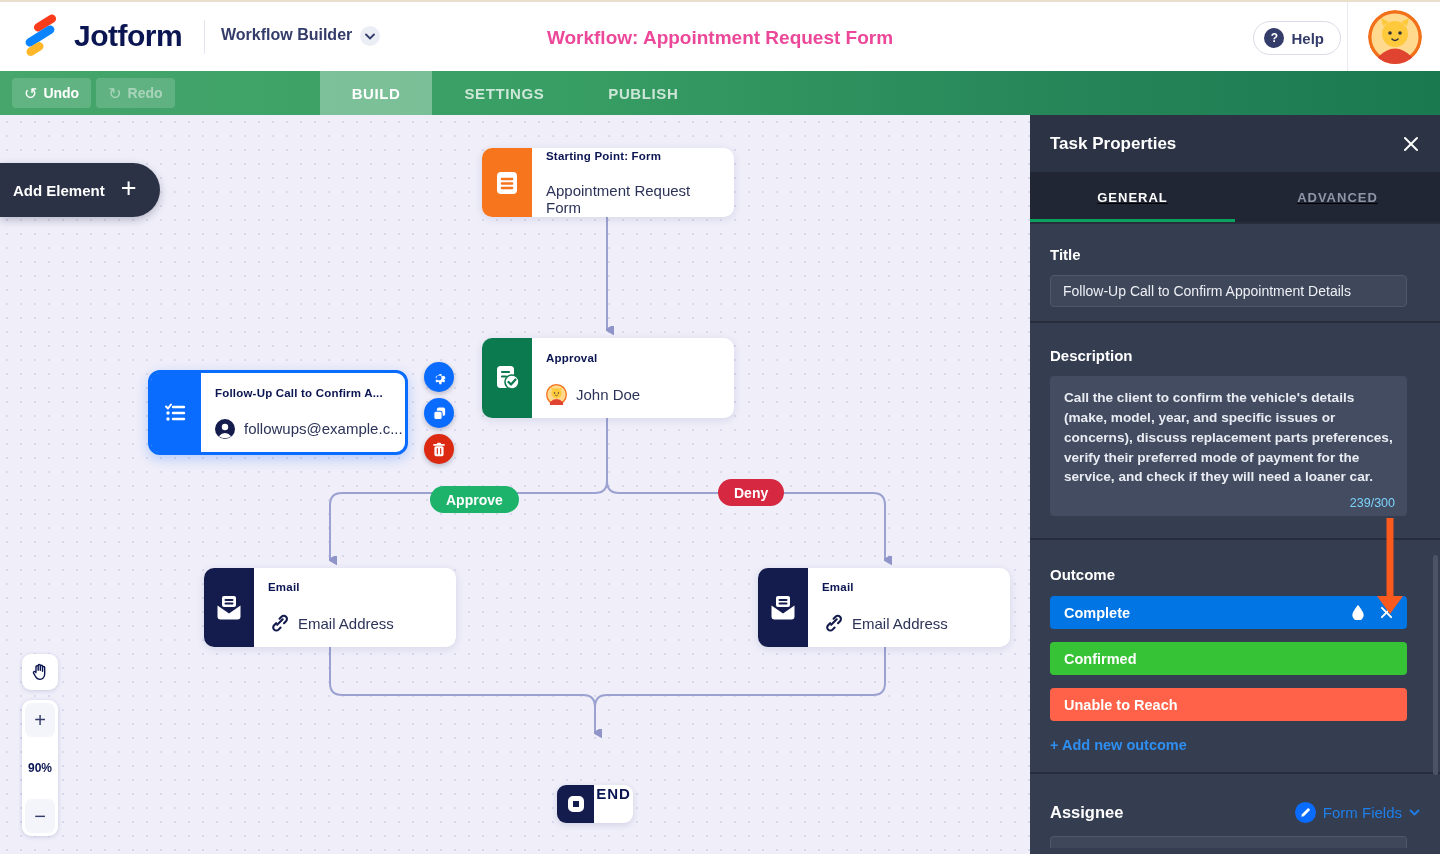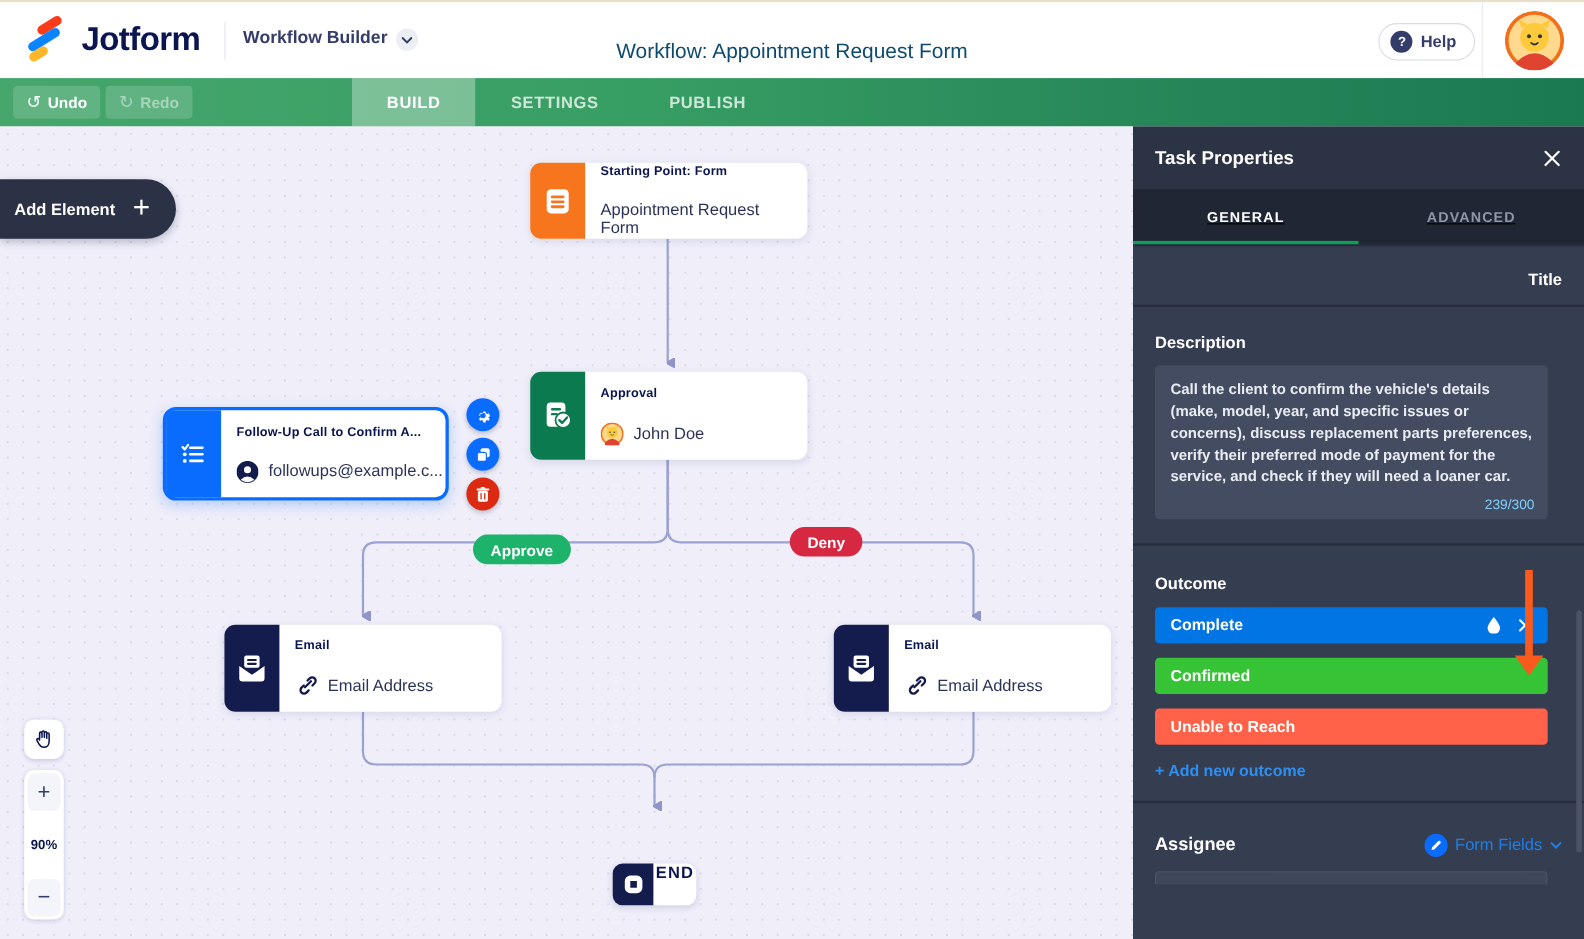--- a/index.html
+++ b/index.html
@@ -11,21 +11,21 @@
 
   
   .header { position:absolute; top:2px; left:0; width:1440px; height:69px; background:#fff; }
   .logo-wrap { position:absolute; left:20px; top:12px; display:flex; align-items:center; gap:10px; }
   .logo-mark { width:44px; height:44px; }
   .logo-word { font-size:30px; font-weight:bold; color:#0a1551; letter-spacing:-0.5px; }
   .hdr-divider { position:absolute; left:204px; top:18px; width:1px; height:34px; background:#e3e5ef; }
   .wb-crumb { position:absolute; left:221px; top:24px; display:flex; align-items:flex-start; gap:8px; cursor:pointer; }
   .wb-crumb span { font-size:16px; font-weight:bold; color:#343c6a; }
   .chev-badge { width:20px; height:20px; border-radius:50%; background:#eceef5; display:flex; align-items:center; justify-content:center; }
-  .page-title { position:absolute; left:0; right:0; top:35px; text-align:center; font-size:19px; font-weight:normal; color:#0c4a6e; }
+  .page-title { position:absolute; left:0; right:0; top:25px; text-align:center; font-size:19px; font-weight:bold; color:#ec4899; }
   .help-btn { position:absolute; right:99px; top:19px; height:34px; padding:0 16px 0 10px; border:1px solid #d9dce8; border-radius:17px; display:flex; align-items:center; gap:7px; background:#fff; cursor:pointer; }
   .help-q { width:20px; height:20px; border-radius:50%; background:#343c6a; color:#fff; font-size:12px; font-weight:bold; display:flex; align-items:center; justify-content:center; }
   .help-btn span.lbl { font-size:15px; font-weight:bold; color:#343c6a; }
   .hdr-divider2 { position:absolute; right:92px; top:0; width:1px; height:69px; background:#e9e9f0; }
   .avatar { position:absolute; right:18px; top:8px; width:54px; height:54px; border-radius:50%; overflow:hidden; cursor:pointer; }
 
   
   .toolbar { position:absolute; top:71px; left:0; width:1440px; height:44px; background:linear-gradient(90deg,#46a66c 0%,#379e63 40%,#28885a 70%,#1b7950 100%); }
   .undo-redo { position:absolute; left:12px; top:7px; display:flex; gap:5px; }
   .tb-btn { height:30px; padding:0 12px; border-radius:4px; display:flex; align-items:center; gap:6px; font-size:14px; font-weight:bold; color:#fff; background:rgba(255,255,255,0.16); cursor:pointer; }
@@ -389,22 +389,23 @@
           </svg>
       </div>
     </div>
 
     <div class="panel-tabs">
       <div class="panel-tab active">GENERAL</div>
       <div class="panel-tab">ADVANCED</div>
       <div class="tab-underline"></div>
     </div>
 
-    <div class="sec" style="padding-top:22px; padding-bottom:14px;text-align:right;">
+    <div class="sec" style="padding-top:22px; padding-bottom:14px;">
       <div class="sec-label">Title</div>
+      <div class="title-input">Follow-Up Call to Confirm Appointment Details</div>
     </div>
 
     <div class="sec" style="padding-top:24px; padding-bottom:22px;">
       <div class="sec-label">Description</div>
       <div class="desc-box">
         <div class="desc-text">Call the client to confirm the vehicle's details (make, model, year, and specific issues or concerns), discuss replacement parts preferences, verify their preferred mode of payment for the service, and check if they will need a loaner car.</div>
         <div class="desc-counter">239/300</div>
       </div>
     </div>
 

